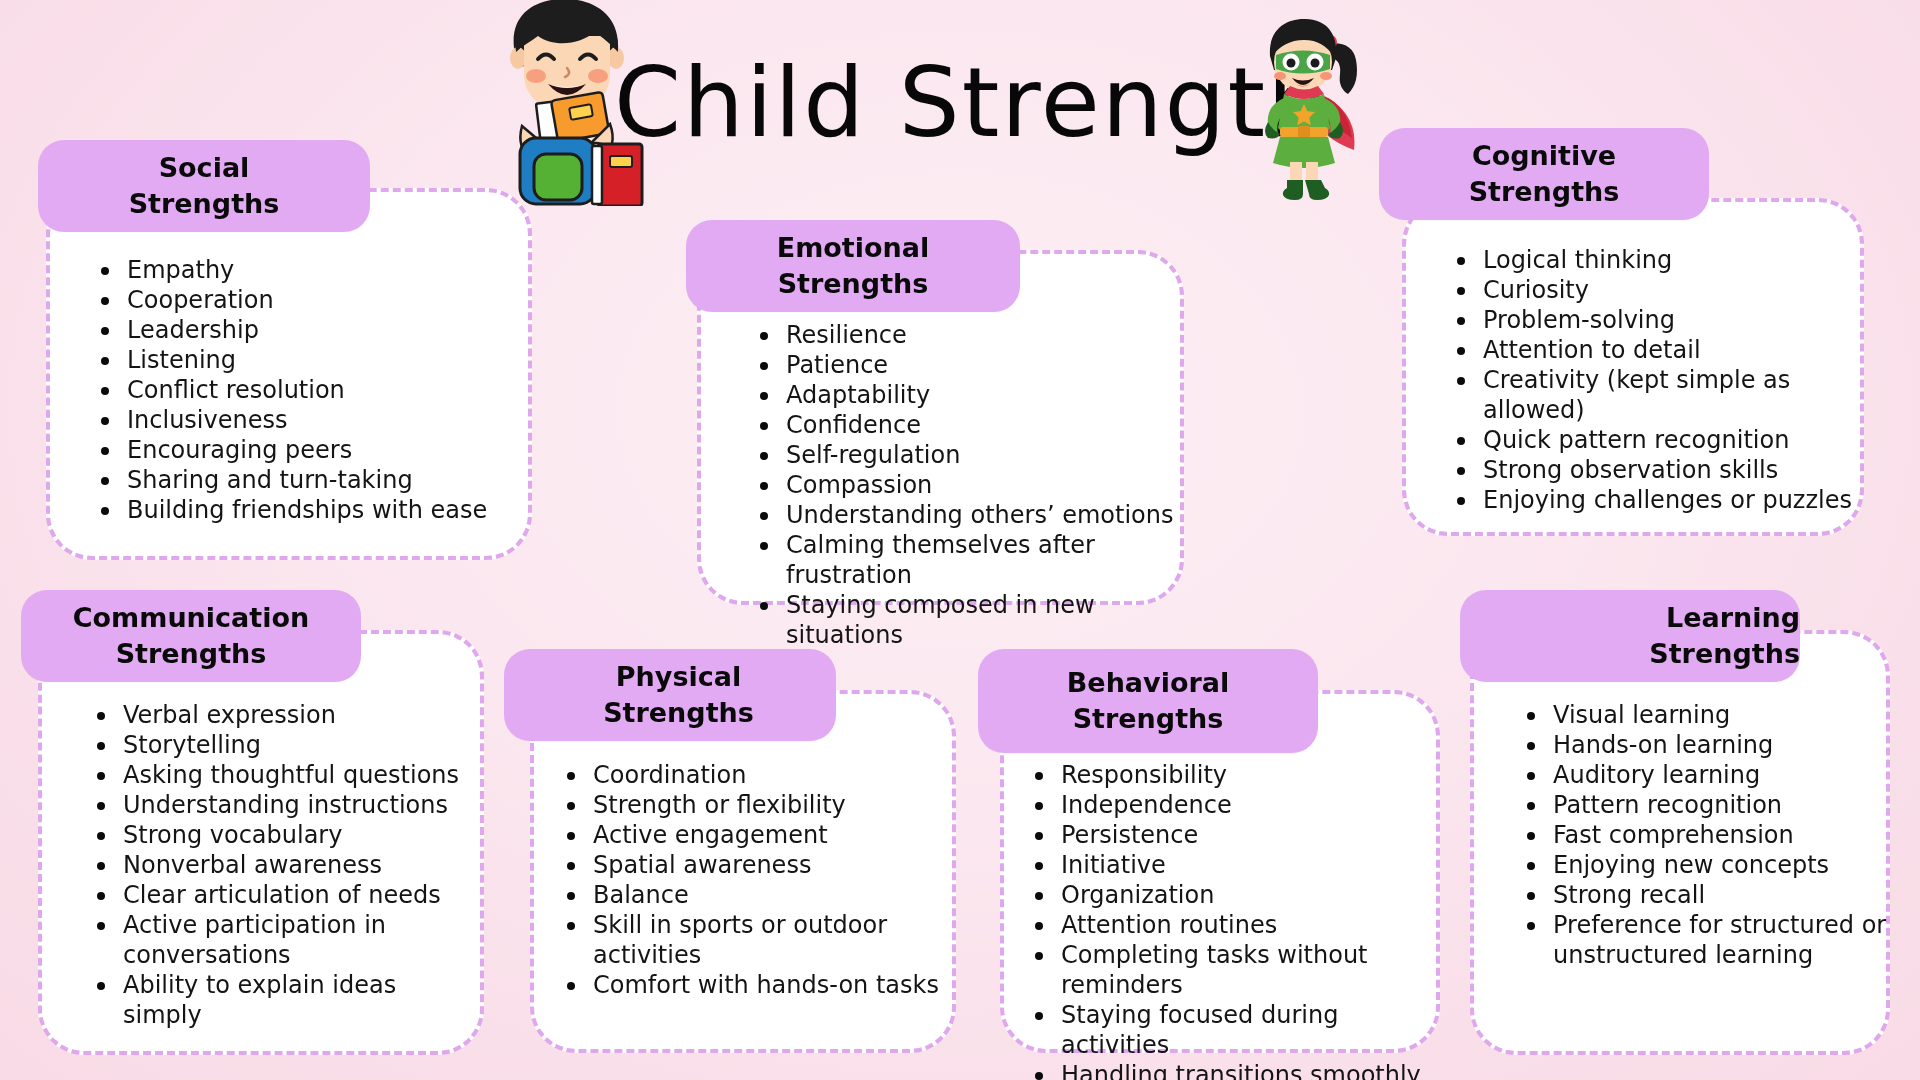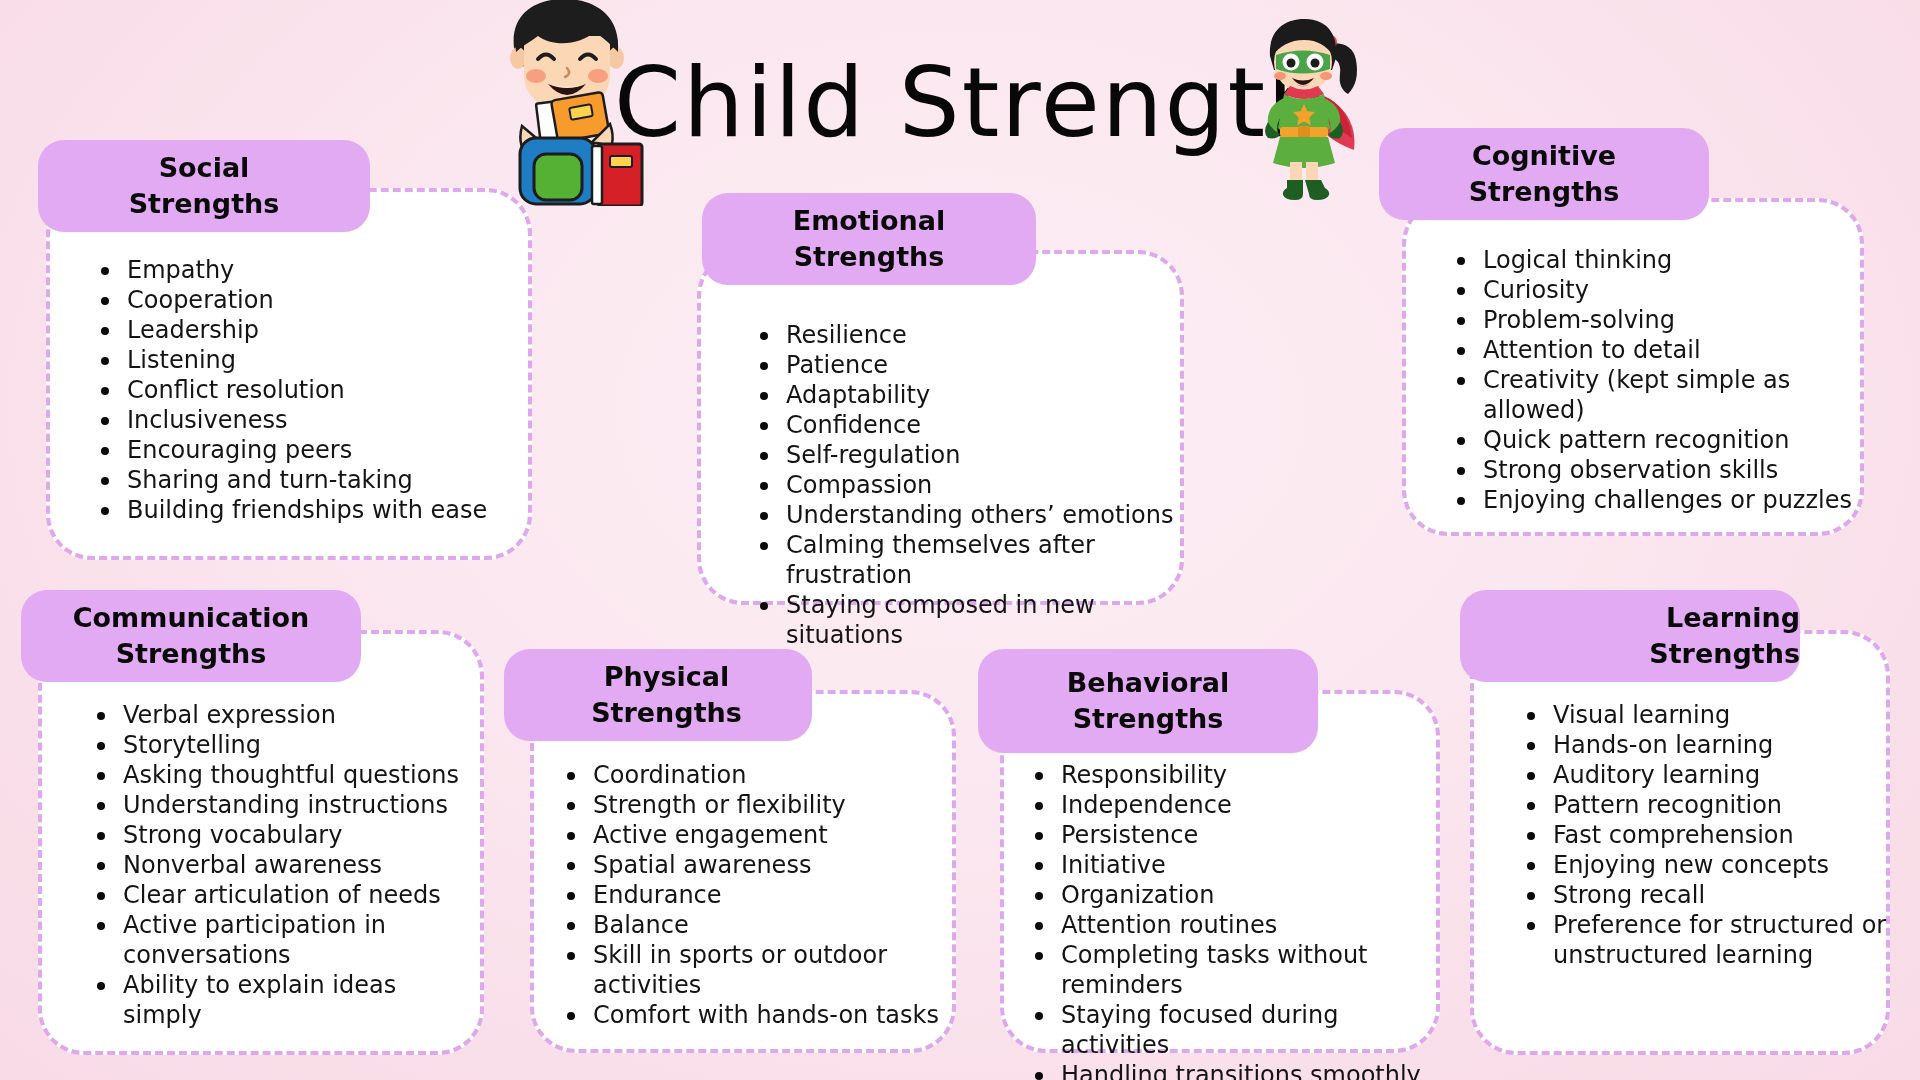--- a/index.html
+++ b/index.html
@@ -100,36 +100,36 @@
   }
 
   
   
   #card-social .card-body  { left: 46px;  top: 188px; width: 486px; height: 372px; }
   #card-social .card-head  { left: 38px;  top: 140px; width: 332px; height: 92px;  }
   #card-social .card-list  { left: 96px;  top: 255px; width: 420px; }
 
   
   #card-emotional .card-body { left: 697px; top: 250px; width: 487px; height: 355px; }
-  #card-emotional .card-head { left: 686px; top: 193px; width: 334px; height: 92px; margin-left: 16px; }
+  #card-emotional .card-head { left: 686px; top: 220px; width: 334px; height: 92px; }
   #card-emotional .card-list { left: 755px; top: 320px; width: 430px; }
 
   
   #card-cognitive .card-body { left: 1402px; top: 198px; width: 462px; height: 338px; }
   #card-cognitive .card-head { left: 1379px; top: 128px; width: 330px; height: 92px; }
   #card-cognitive .card-list { left: 1452px; top: 245px; width: 420px; }
 
   
   #card-communication .card-body { left: 38px;  top: 630px; width: 446px; height: 425px; }
   #card-communication .card-head { left: 21px;  top: 590px; width: 340px; height: 92px; }
   #card-communication .card-list { left: 92px;  top: 700px; width: 380px; }
 
   
   #card-physical .card-body { left: 530px; top: 690px; width: 426px; height: 363px; }
-  #card-physical .card-head { left: 504px; top: 649px; width: 308px; height: 92px; padding-left: 17px; }
+  #card-physical .card-head { left: 504px; top: 649px; width: 332px; height: 92px; padding-left: 17px; }
   #card-physical .card-list { left: 562px; top: 760px; width: 400px; }
 
   
   #card-behavioral .card-body { left: 1000px; top: 690px; width: 440px; height: 363px; }
   #card-behavioral .card-head { left: 978px;  top: 649px; width: 340px; height: 104px; }
   #card-behavioral .card-list { left: 1030px; top: 760px; width: 420px; }
 
   
   #card-learning .card-body { left: 1470px; top: 630px; width: 420px; height: 425px; }
   #card-learning .card-head { left: 1460px; top: 590px; width: 340px; height: 92px; align-items: flex-end; }
@@ -316,21 +316,20 @@
   <div class="card-body"></div>
   <div class="card-head">
     <span>Physical</span>
     <span>Strengths</span>
   </div>
   <ul class="card-list">
       <li>Coordination</li>
       <li>Strength or flexibility</li>
       <li>Active engagement</li>
       <li>Spatial awareness</li>
-      <li>Endurance</li>
       <li>Balance</li>
       <li>Skill in sports or outdoor activities</li>
       <li>Comfort with hands-on tasks</li>
     </ul>
 </div>
 
 <div class="card" id="card-behavioral">
   <div class="card-body"></div>
   <div class="card-head">
     <span>Behavioral</span>

